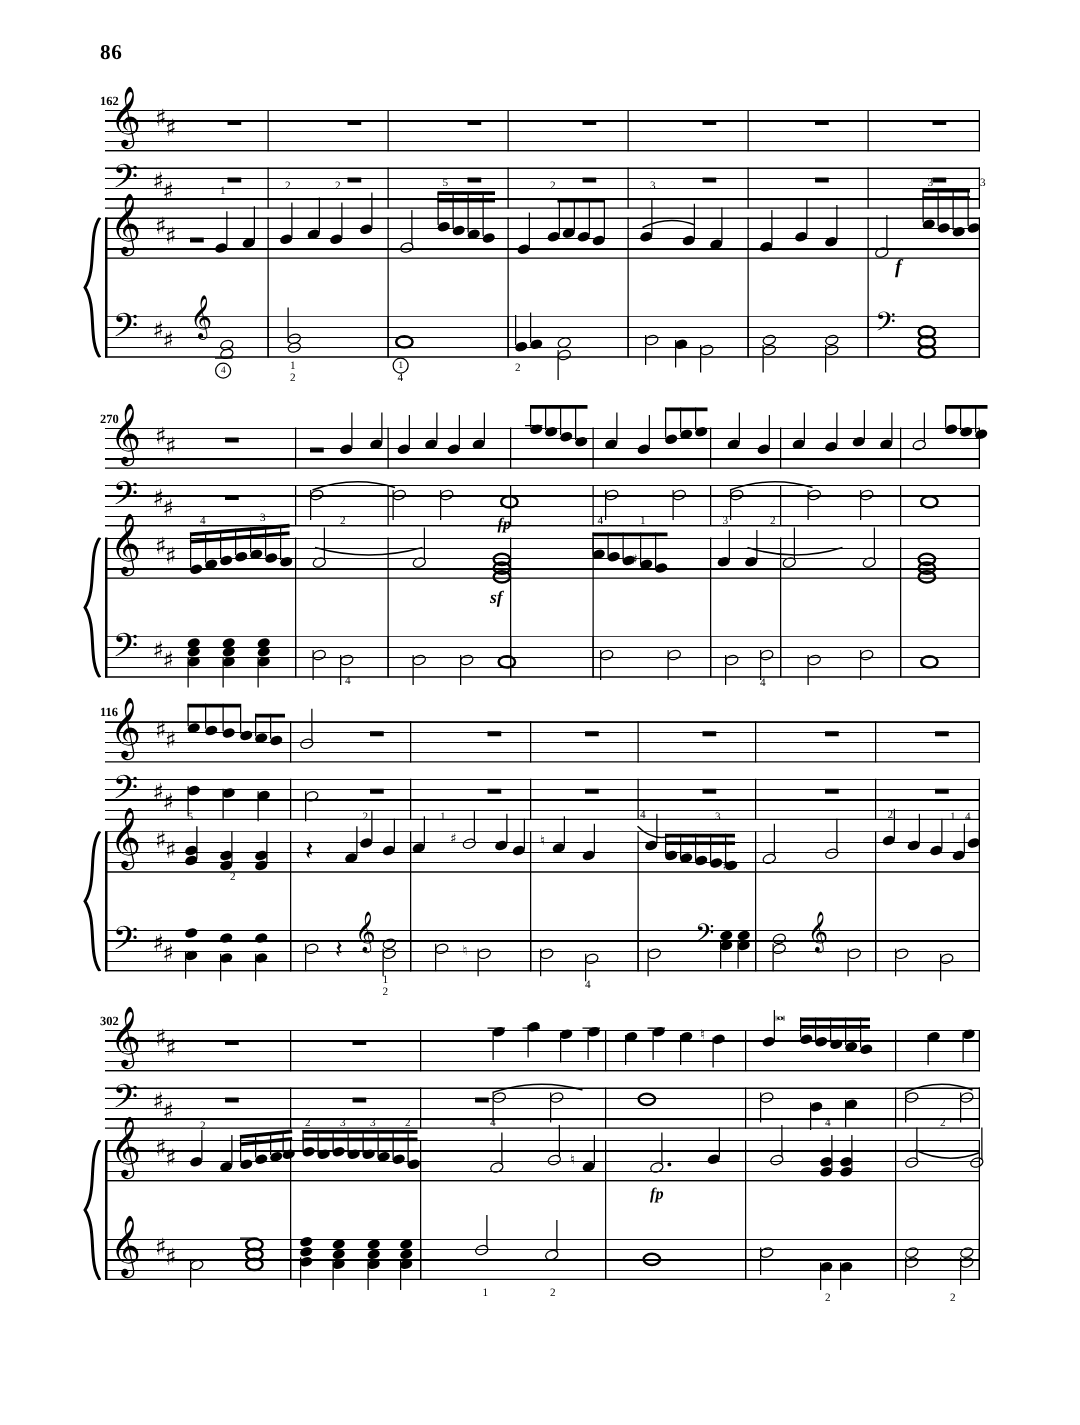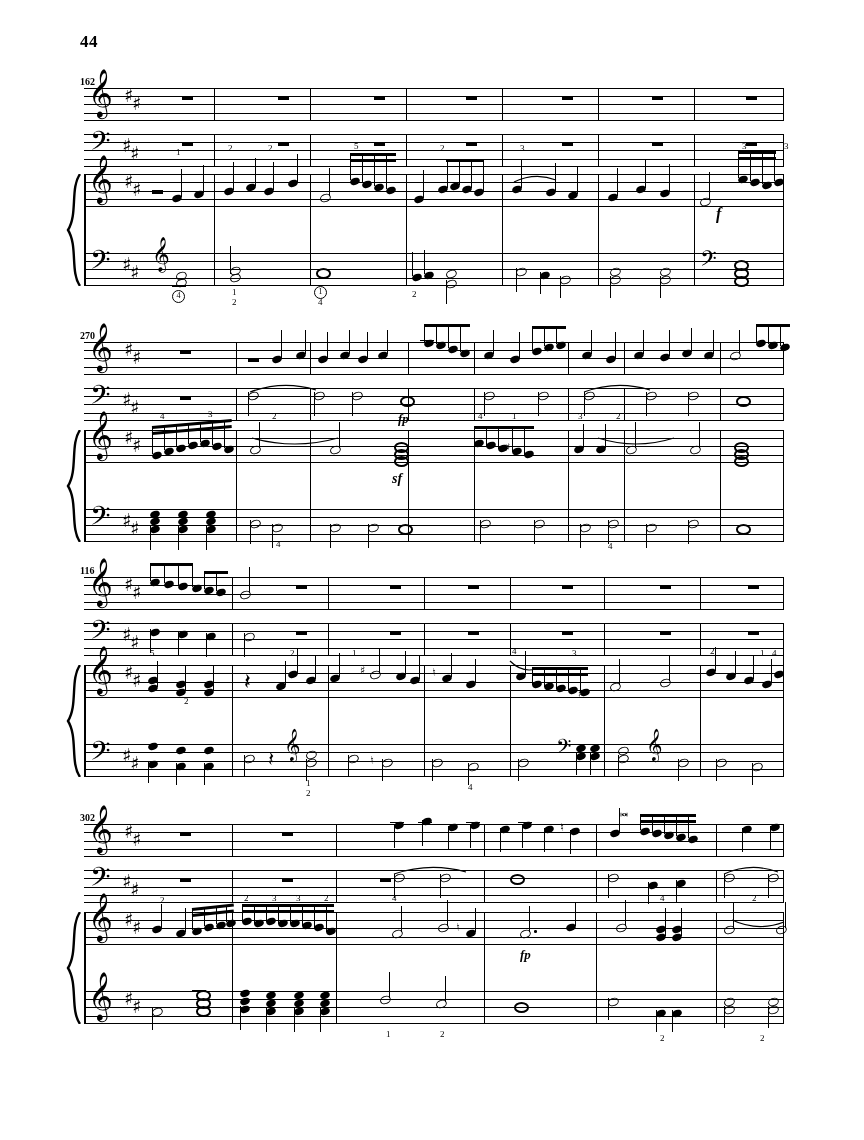--- a/index.html
+++ b/index.html
@@ -180,21 +180,21 @@
     height: 2.6px;
     border-radius: 50%;
     background: #000;
   }
 </style>
 </head>
 <body>
 
 <div class="page">
 
-  <div class="page-number">44</div>
+  <div class="page-number">86</div>
 
   <div class="system" style="top:76px;height:230px;">
     <div class="measure-num" style="left:80px;top:0px;">162</div>
 
     <div class="staff" style="left:84px;top:12px;width:700px;"></div>
     <div class="clef treble" style="left:88px;top:-4px;">𝄞</div>
     <div class="keysig" style="left:124px;top:10px;">♯</div>
     <div class="keysig" style="left:132px;top:18px;">♯</div>
     <div class="rest-whole" style="left:182px;top:20px;"></div>
     <div class="rest-whole" style="left:278px;top:20px;"></div>

